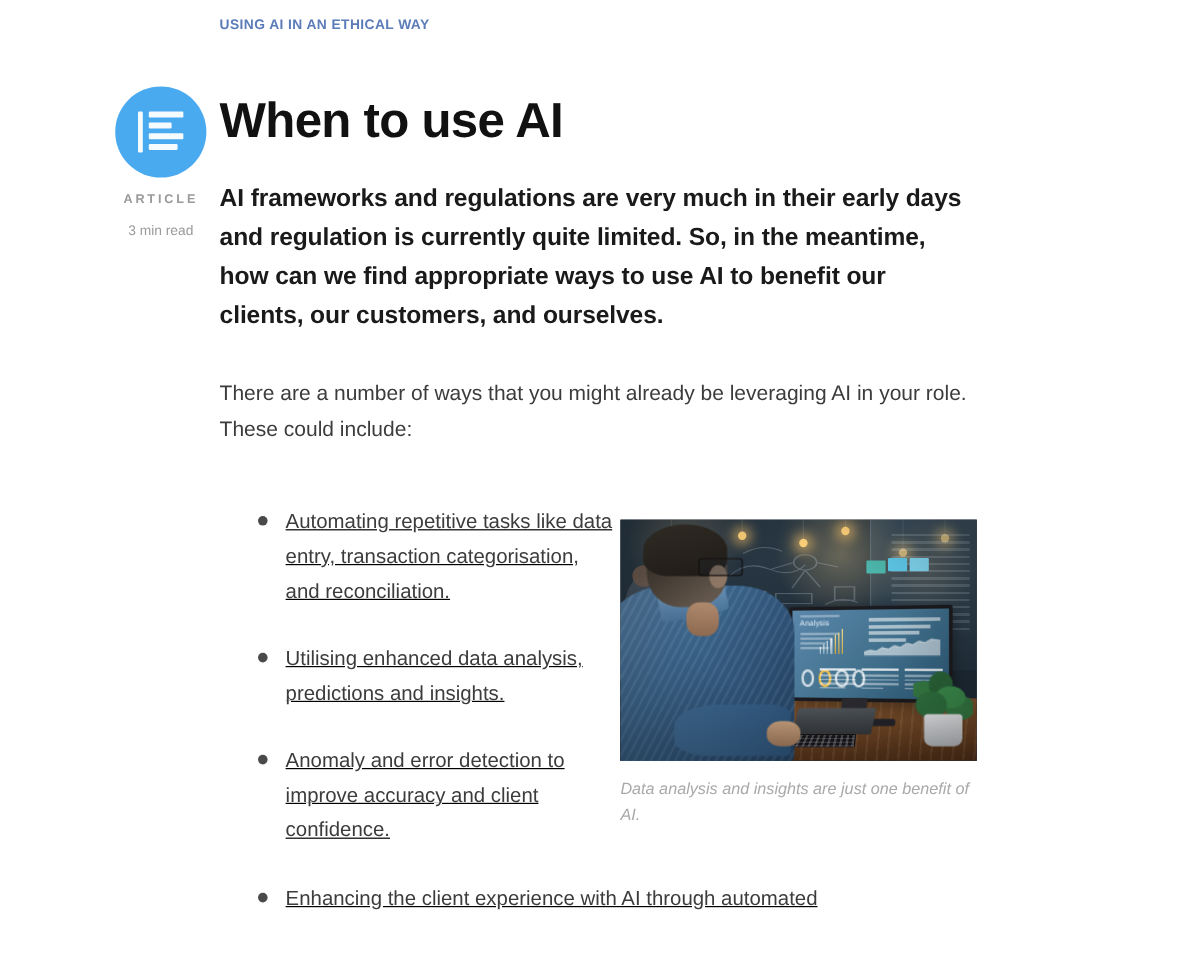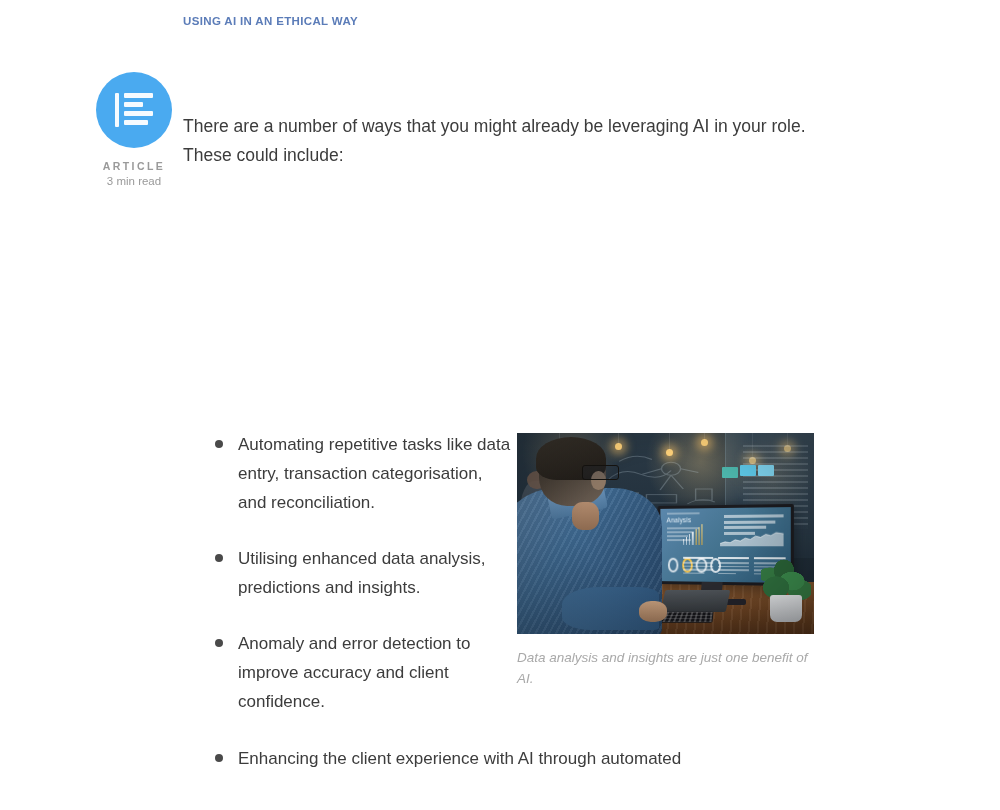--- a/index.html
+++ b/index.html
@@ -51,21 +51,21 @@
     width: 38px; height: 40px;
   }
   .badge-kind {
     margin-top: 12px;
     font-size: 10.5px;
     letter-spacing: 2.4px;
     color: #9a9a9a;
     font-weight: 700;
   }
   .badge-read {
-    margin-top: 3px;
+    margin-top: 15px;
     font-size: 11.5px;
     color: #9a9a9a;
     font-weight: 400;
   }
 
   
   .content {
     position: absolute;
     left: 183px;
     top: 78px;
@@ -100,25 +100,26 @@
   
   .lower {
     position: absolute;
     left: 183px;
     top: 420px;
     width: 700px;
   }
   .bullets {
     position: absolute;
     left: 22px;
-    top: 10px;
+    top: 0;
     width: 310px;
     margin: 0;
     padding: 0;
     list-style: none;
+    text-decoration: underline;
   }
   .bullets li {
     position: relative;
     padding-left: 33px;
     margin-bottom: 27px;
     font-size: 17px;
     line-height: 1.71;
     color: #3c3c3c;
   }
   .bullets li::before {
@@ -462,20 +463,22 @@
         <rect x="9" y="12" width="19" height="5" rx="1" fill="#ffffff" opacity="0.95"></rect>
         <rect x="9" y="21" width="29" height="5" rx="1" fill="#ffffff" opacity="0.95"></rect>
         <rect x="9" y="30" width="24" height="5" rx="1" fill="#ffffff" opacity="0.95"></rect>
       </svg>
     </div>
     <div class="badge-kind">ARTICLE</div>
     <div class="badge-read">3 min read</div>
   </div>
 
   <div class="content">
+    <h1 class="title">When to use AI</h1>
+    <p class="lede">AI frameworks and regulations are very much in their early days and regulation is currently quite limited. So, in the meantime, how can we find appropriate ways to use AI to benefit our clients, our customers, and ourselves.</p>
     <p class="intro">There are a number of ways that you might already be leveraging AI in your role. These could include:</p>
   </div>
 
   <div class="lower">
 
     <ul class="bullets">
       <li>Automating repetitive tasks like data entry, transaction categorisation, and reconciliation.</li>
       <li>Utilising enhanced data analysis, predictions and insights.</li>
       <li>Anomaly and error detection to improve accuracy and client confidence.</li>
       <li class="wide">Enhancing the client experience with AI through automated</li>

